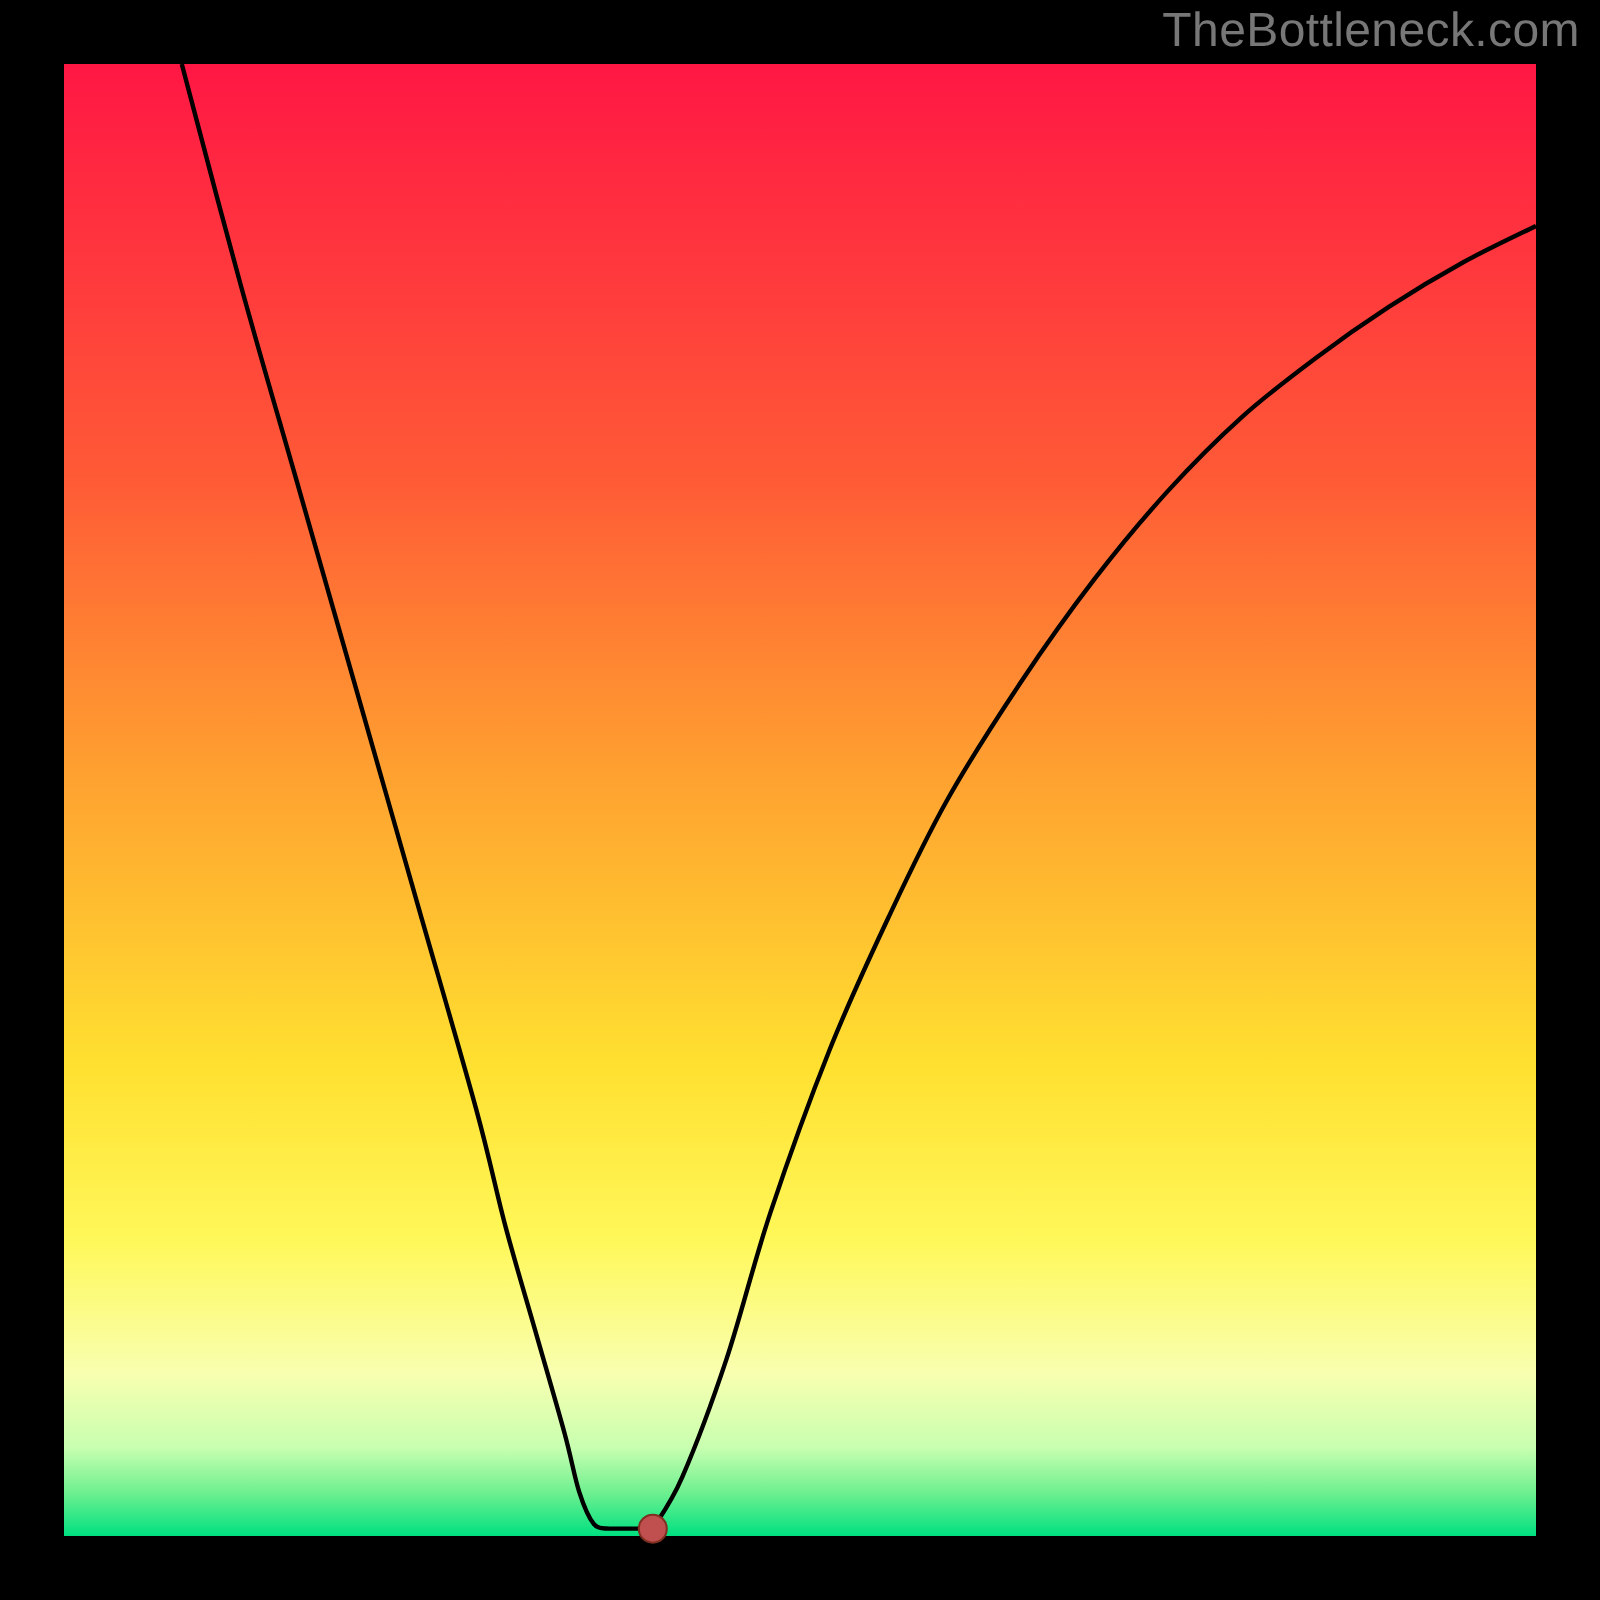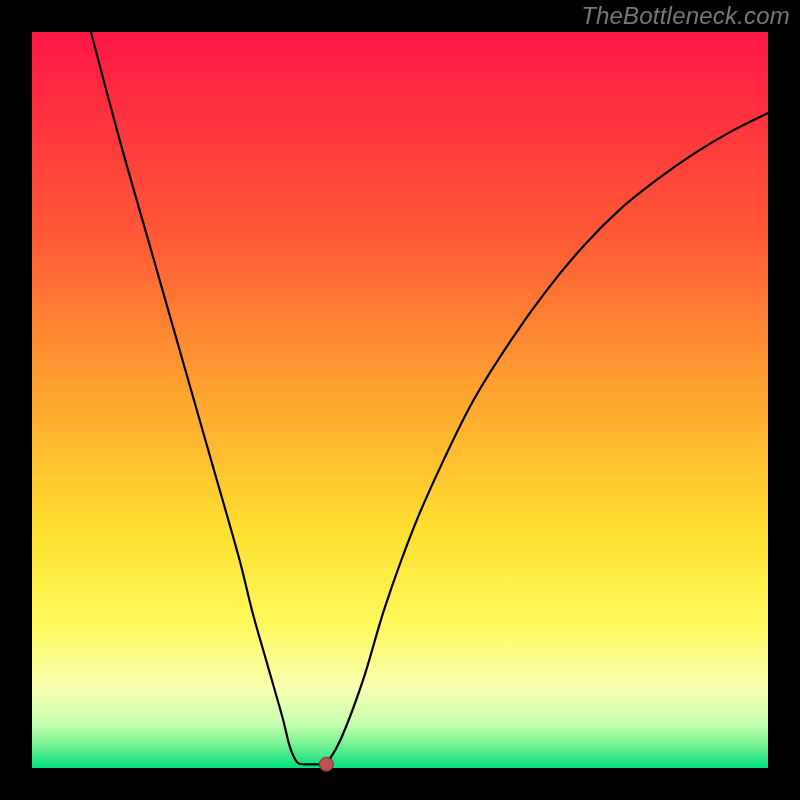--- a/index.html
+++ b/index.html
@@ -17,21 +17,20 @@
   }
   .watermark {
     position: absolute;
     top: 2px;
     right: 10px;
     font-size: 24px;
     font-weight: 500;
     color: #777;
     letter-spacing: 0.2px;
     z-index: 5;
-    font-style: italic;
   }
   svg.chart {
     position: absolute;
     top: 0;
     left: 0;
     width: 800px;
     height: 800px;
   }
 </style>
 </head>

